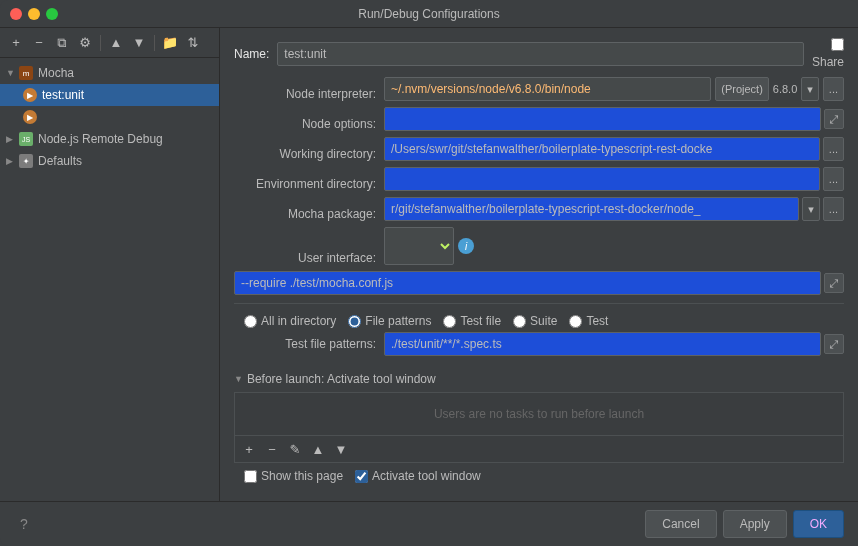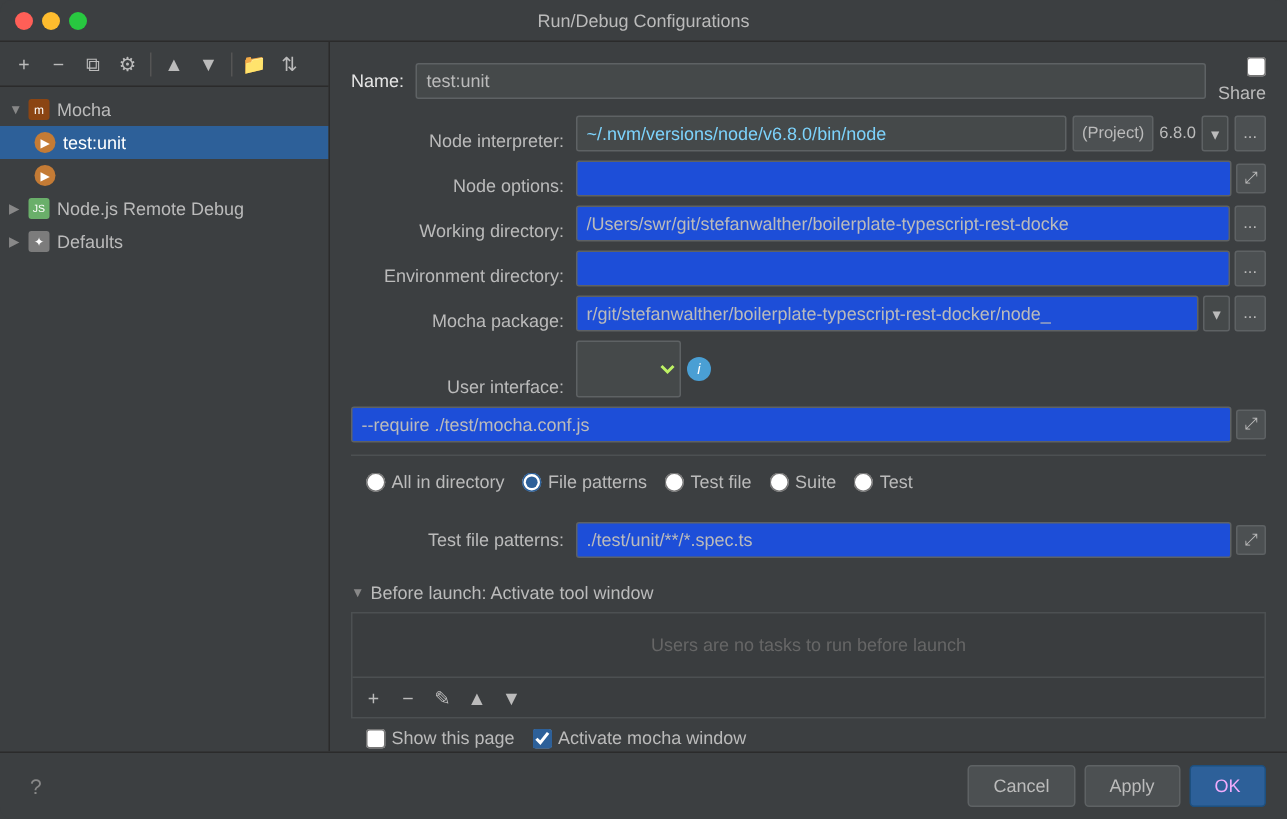--- a/index.html
+++ b/index.html
@@ -255,21 +255,21 @@
 
     .interpreter-row {
       display: flex;
       align-items: center;
       gap: 4px;
       flex: 1;
     }
     .interpreter-input {
       background: #45494a;
       border: 1px solid #5e6264;
-      color: #7dd3fc;
+      color: #fdba74;
       padding: 2px 6px;
       font-size: 12px;
       height: 24px;
       border-radius: 2px;
       flex: 1;
     }
     .project-badge {
       background: #4c5052;
       border: 1px solid #5e6264;
       color: #bbbbbb;
@@ -345,21 +345,21 @@
       cursor: pointer;
     }
     .radio-option input[type="radio"] {
       accent-color: #2d6099;
     }
     .radio-label { font-size: 12px; color: #bbbbbb; }
 
     .test-file-row {
       display: flex;
       align-items: center;
-      margin-top: 16px;
+      margin-top: 0;
     }
     .test-file-label {
       color: #bbbbbb;
       font-size: 12px;
       text-align: right;
       padding-right: 8px;
       width: 150px;
       flex-shrink: 0;
     }
 
@@ -667,21 +667,21 @@
         </div>
       </div>
 
       <div class="bottom-options">
         <label class="checkbox-option">
           <input type="checkbox" style="">
           <span>Show this page</span>
         </label>
         <label class="checkbox-option">
           <input type="checkbox" checked="" style="">
-          <span>Activate mocha window</span>
+          <span>Activate tool window</span>
         </label>
       </div>
 
     </div>
   </div>
 </div>
 
 <div class="footer">
   <button class="help-btn" style="margin-right:auto;">?</button>
   <button class="footer-btn btn-cancel">Cancel</button>

